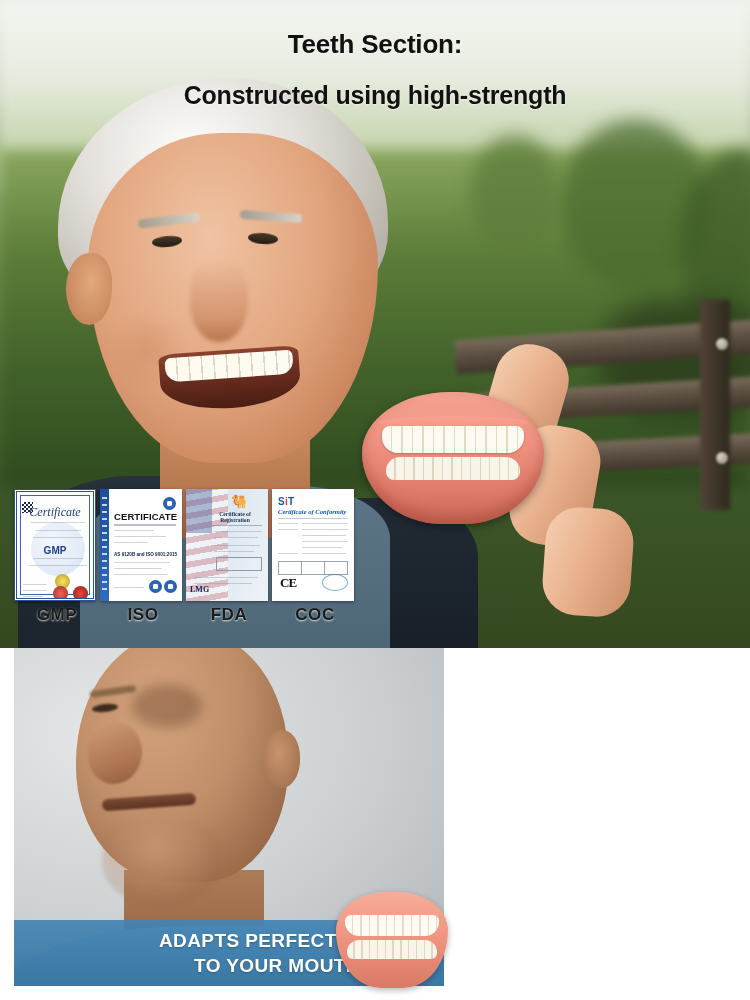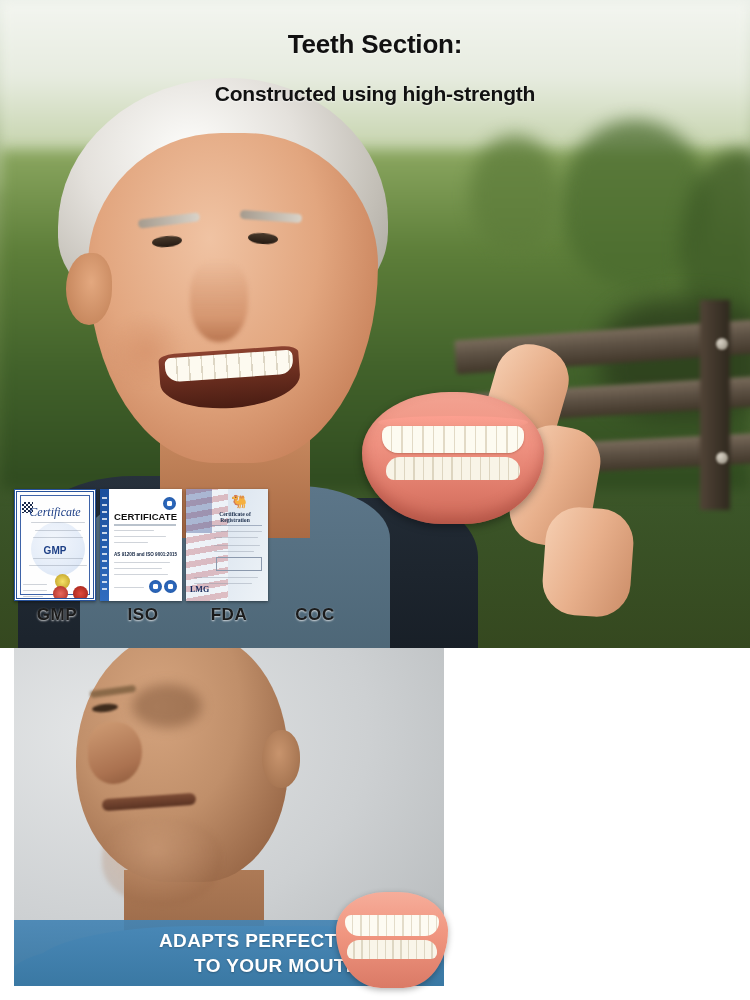--- a/index.html
+++ b/index.html
@@ -178,21 +178,21 @@
   .headline {
     position:absolute; left:0; top:26px; width:750px;
     text-align:center; z-index: 9;
     color:#111; font-weight:bold; letter-spacing:-.2px;
     text-shadow: 0 1px 2px rgba(255,255,255,.55);
   }
   .headline .hl {
     display:block; font-size:26px; line-height:1.0; padding:5px 0;
   }
   .headline .hl1 { font-size:26px; }
-  .headline .hl2 { font-size:21px; margin-top:16px; }
+  .headline .hl2 { font-size:25px; margin-top:16px; }
   .headline .hl3 { font-size:25px; margin-top:20px; }
 
   
   .certs {
     position:absolute; left:14px; top:489px; width:348px; height:150px; z-index: 8;
   }
   .cert-row { position:absolute; left:0; top:0; display:flex; gap:4px; }
   .cert {
     width:82px; height:112px; background:#fff;
     box-shadow: 0 1px 3px rgba(0,0,0,.45);
@@ -529,20 +529,37 @@
         <div class="cert-txt" style="left:28px; top:42px; width:48px;"></div>
         <div class="cert-txt" style="left:28px; top:48px; width:44px;"></div>
         <div class="cert-txt" style="left:28px; top:56px; width:46px;"></div>
         <div class="cert-txt" style="left:28px; top:62px; width:40px;"></div>
         <div class="fda-box"></div>
         <div class="cert-txt" style="left:8px; top:88px; width:64px;"></div>
         <div class="cert-txt" style="left:8px; top:94px; width:58px;"></div>
         <div class="fda-lmg">LMG</div>
       </div>
 
+      <div class="cert coc">
+        <div class="coc-logo">S<i>i</i>T</div>
+        <div class="coc-title">Certificate of Conformity</div>
+        <div class="coc-line" style="left:6px; right:6px; top:29px;"></div>
+        <div class="cert-txt" style="left:6px; top:34px; width:20px;"></div>
+        <div class="cert-txt" style="left:30px; top:34px; width:46px;"></div>
+        <div class="cert-txt" style="left:6px; top:40px; width:20px;"></div>
+        <div class="cert-txt" style="left:30px; top:40px; width:46px;"></div>
+        <div class="cert-txt" style="left:30px; top:46px; width:44px;"></div>
+        <div class="cert-txt" style="left:30px; top:52px; width:46px;"></div>
+        <div class="cert-txt" style="left:30px; top:58px; width:40px;"></div>
+        <div class="cert-txt" style="left:6px; top:64px; width:20px;"></div>
+        <div class="cert-txt" style="left:30px; top:64px; width:44px;"></div>
+        <div class="coc-table"></div>
+        <div class="coc-ce">CE</div>
+        <div class="coc-stamp"></div>
+      </div>
 
     </div>
 
     <div class="cert-labels">
       <div class="cert-label">GMP</div>
       <div class="cert-label">ISO</div>
       <div class="cert-label">FDA</div>
       <div class="cert-label">COC</div>
     </div>
   </div>

